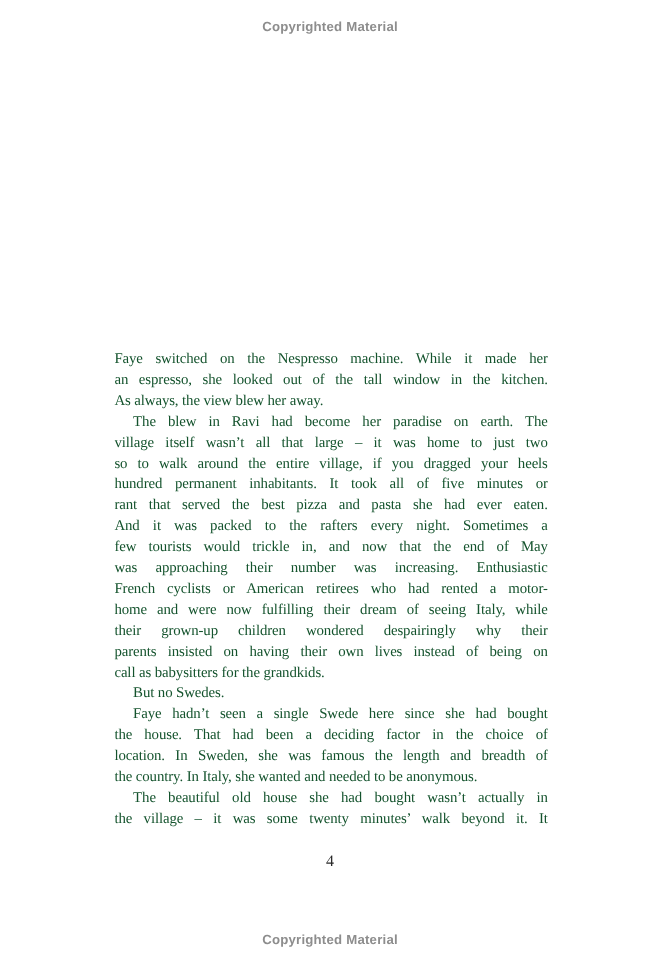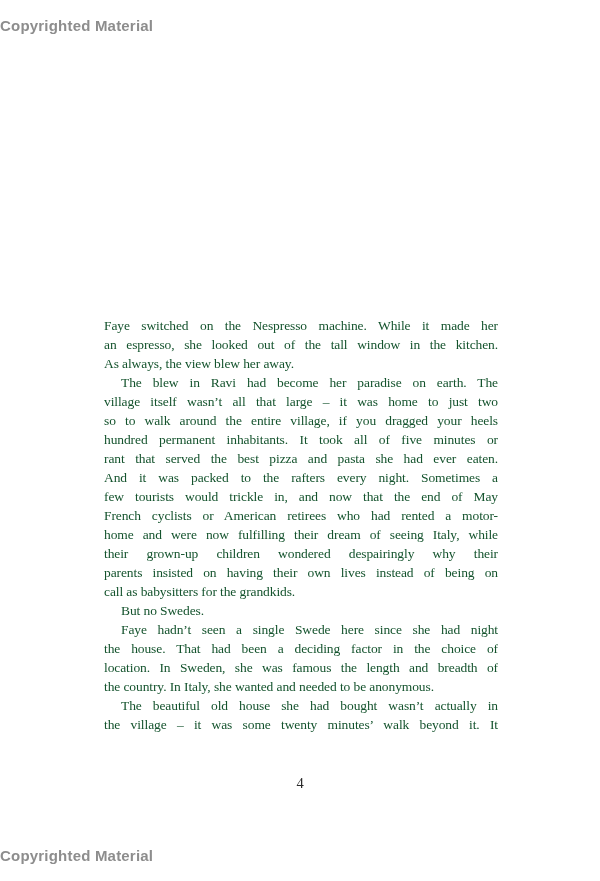--- a/index.html
+++ b/index.html
@@ -12,24 +12,24 @@
     width: 600px;
     height: 881px;
     background: #ffffff;
     overflow: hidden;
     font-family: "Liberation Serif", serif;
   }
   .copyright-banner {
     position: absolute;
     left: 0;
     width: 600px;
-    text-align: left;
+    text-align: center;
     font-family: "Liberation Sans", sans-serif;
     font-weight: 700;
-    font-size: 15px;
+    font-size: 12px;
     color: #8d8d8d;
     letter-spacing: 0.2px;
   }
   .copyright-top { top: 17px; }
   .copyright-bottom { top: 847px; }
   .body-text {
     position: absolute;
     left: 104px;
     top: 316px;
     width: 394px;
@@ -72,27 +72,28 @@
       <div class="line">Faye switched on the Nespresso machine. While it made her</div>
       <div class="line">an espresso, she looked out of the tall window in the kitchen.</div>
       <div class="line para-end">As always, the view blew her away.</div>
       <div class="line indent">The blew in Ravi had become her paradise on earth. The</div>
       <div class="line">village itself wasn’t all that large – it was home to just two</div>
       <div class="line">so to walk around the entire village, if you dragged your heels</div>
       <div class="line">hundred permanent inhabitants. It took all of five minutes or</div>
       <div class="line">rant that served the best pizza and pasta she had ever eaten.</div>
       <div class="line">And it was packed to the rafters every night. Sometimes a</div>
       <div class="line">few tourists would trickle in, and now that the end of May</div>
+      <div class="line">was approaching their number was increasing. Enthusiastic</div>
       <div class="line">French cyclists or American retirees who had rented a motor-</div>
       <div class="line">home and were now fulfilling their dream of seeing Italy, while</div>
       <div class="line">their grown-up children wondered despairingly why their</div>
       <div class="line">parents insisted on having their own lives instead of being on</div>
       <div class="line para-end">call as babysitters for the grandkids.</div>
       <div class="line indent para-end">But no Swedes.</div>
-      <div class="line indent">Faye hadn’t seen a single Swede here since she had night</div>
+      <div class="line indent">Faye hadn’t seen a single Swede here since she had bought</div>
       <div class="line">the house. That had been a deciding factor in the choice of</div>
       <div class="line">location. In Sweden, she was famous the length and breadth of</div>
       <div class="line para-end">the country. In Italy, she wanted and needed to be anonymous.</div>
       <div class="line indent">The beautiful old house she had bought wasn’t actually in</div>
       <div class="line">the village – it was some twenty minutes’ walk beyond it. It</div>
     </div>
 
   <div class="page-number">4</div>
 
   <div class="copyright-banner copyright-bottom">Copyrighted Material</div>

